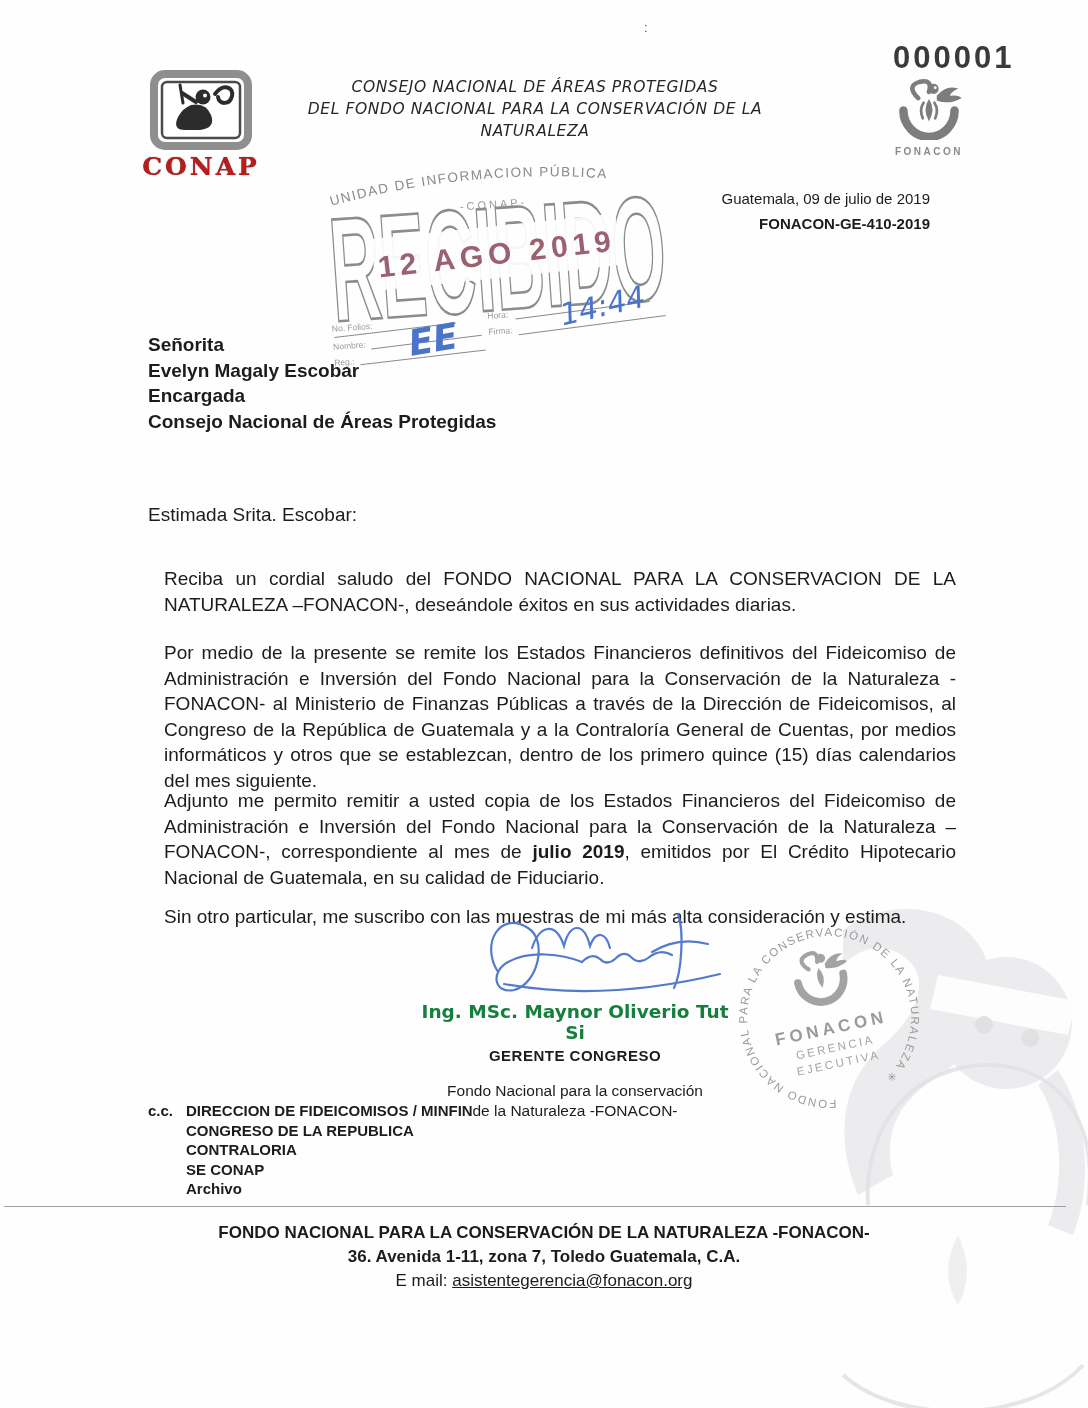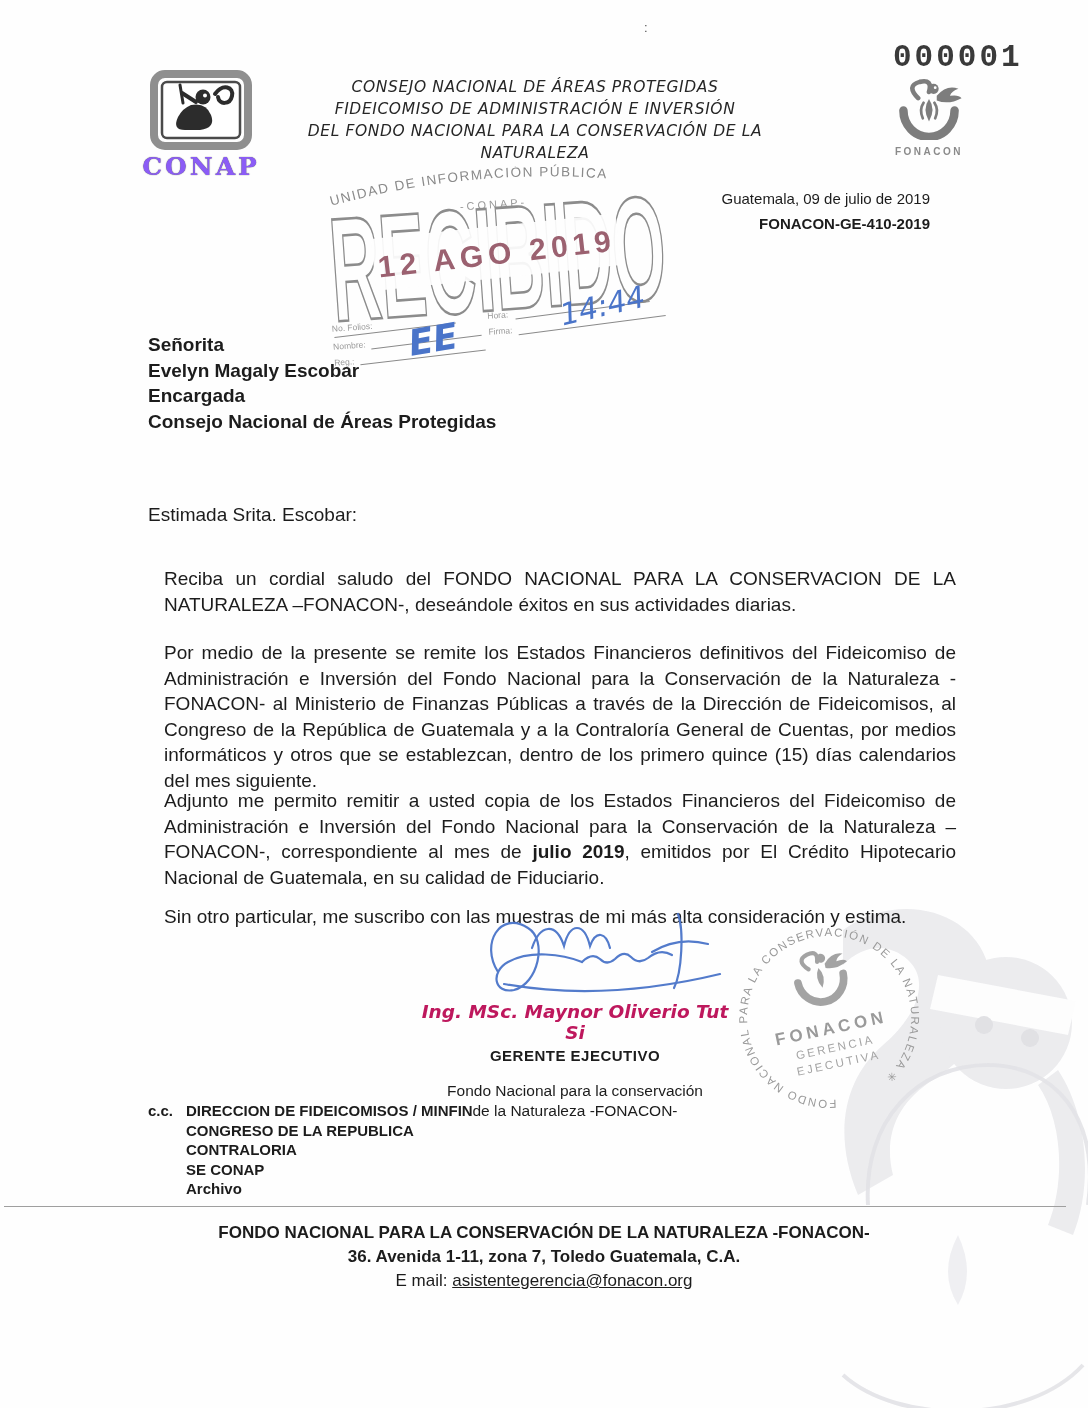--- a/index.html
+++ b/index.html
@@ -5,25 +5,25 @@
   html,body{margin:0;padding:0;background:#d8d8d8;}
   .page{position:relative;width:1088px;height:1408px;background:#fefefe;margin:0 auto;
         font-family:"Liberation Sans",sans-serif;color:#1c1c1c;overflow:hidden;}
   .abs{position:absolute;}
 
   
   .hdr-center{left:252px;top:76px;width:566px;text-align:center;
      font-family:"DejaVu Sans",sans-serif;font-style:italic;font-size:15.5px;
      line-height:22px;letter-spacing:0.6px;color:#262626;}
   .hdr-fonacon{margin-top:7px;letter-spacing:2px;}
-  .doc-number{left:893px;top:40px;font-family:Liberation Mono, monospace;
+  .doc-number{left:893px;top:40px;font-family:Liberation Sans, sans-serif;
      font-weight:bold;font-size:31px;letter-spacing:3px;color:#3a3a3a;}
   .conap-wrap{left:140px;top:70px;width:122px;text-align:center;}
   .conap-label{font-family:"DejaVu Serif",serif;font-weight:bold;font-size:25px;
-     letter-spacing:3px;color:#8b5cf6;text-shadow:0 0 1px #444;margin-top:-2px;}
+     letter-spacing:3px;color:#b91c1c;text-shadow:0 0 1px #444;margin-top:-2px;}
   .fonacon-wrap{left:886px;top:78px;width:86px;text-align:center;}
   .fonacon-label{font-size:10px;font-weight:bold;letter-spacing:2.5px;color:#8a8a8a;margin-top:2px;}
   .top-artifact{left:644px;top:20px;font-size:13px;color:#555;}
 
   
   .dateline{left:600px;top:186px;width:330px;text-align:right;font-size:15px;line-height:25px;}
   .dateline .ref{font-weight:bold;}
 
   
   .stamp{left:322px;top:168px;width:352px;height:200px;transform:rotate(-4deg);}
@@ -33,22 +33,22 @@
 
   
   .salutation{left:148px;top:504px;font-size:19px;}
   .body-par{position:absolute;left:148px;width:792px;margin:16px;font-size:19px;
      line-height:25.5px;text-align:justify;}
   .p1{top:550px;} .p2{top:624px;} .p3{top:772px;} .p4{top:888px;text-align:left;}
 
   
   .sig-svg{left:470px;top:900px;}
   .sig-block{left:418px;top:1001px;width:314px;text-align:center;}
-  .sig-name{font-family:"DejaVu Sans",sans-serif;font-weight:bold;font-style:italic;
-     font-size:18.5px;color:#be185d;}
+  .sig-name{font-family:"DejaVu Sans",sans-serif;font-weight:bold;
+     font-size:18.5px;color:#15803d;}
   .sig-title{font-weight:bold;font-size:15px;letter-spacing:0.5px;margin-top:4px;}
   .sig-org{font-size:15.5px;line-height:20px;margin-top:17px;}
 
   .seal{left:720px;top:916px;transform:rotate(-12deg);}
 
   
   .cc{left:148px;top:1101px;font-size:15px;font-weight:bold;line-height:19.5px;}
   .cc-label{position:absolute;left:0;top:0;}
   .cc-items{margin-left:38px;}
 
@@ -94,21 +94,20 @@
       </g>
       <circle cx="54" cy="27" r="7.5" fill="#2c2c2c"></circle>
       <circle cx="56" cy="25.5" r="2" fill="#ffffff"></circle>
       <path d="M42,35 q15,-3 20,10 q5,13 -11,15 l-15,0 q-13,0 -7,-13 q5,-9 13,-12 Z" fill="#2c2c2c"></path>
     </svg>
     <div class="conap-label">CONAP</div>
   </div>
 
   <div class="abs hdr-center">
     <div>CONSEJO NACIONAL DE ÁREAS PROTEGIDAS</div>
-    <div>FIDEICOMISO DE ADMINISTRACIÓN E INVERSIÓN</div>
     <div>DEL FONDO NACIONAL PARA LA CONSERVACIÓN DE LA NATURALEZA</div>
   </div>
 
   <div class="abs doc-number">000001</div>
 
   <div class="abs fonacon-wrap">
     <svg width="78" height="62" viewBox="0 0 100 80">
       <g stroke="#7d7d7d" fill="none" stroke-linecap="round">
         <path d="M17,42 a 33,34 0 1 0 66,0" stroke-width="11"></path>
         <path d="M36,26 q-16,-16 2,-21 q17,-4 12,13" stroke-width="6"></path>
@@ -183,21 +182,21 @@
       <path d="M62,48 C70,24 86,22 94,46 C100,22 114,22 120,46 C126,30 136,32 140,48"></path>
       <path d="M112,62 q10,-10 18,-3 q7,7 15,0 q9,-9 16,-2 q8,8 17,1 q12,-10 24,-3"></path>
       <path d="M208,14 C214,30 212,72 204,88"></path>
       <path d="M182,52 q26,-16 56,-8"></path>
       <path d="M34,84 q100,18 216,-10"></path>
     </g>
   </svg>
 
   <div class="abs sig-block">
     <div class="sig-name">Ing. MSc. Maynor Oliverio Tut Si</div>
-    <div class="sig-title">GERENTE EJECUTIVO</div>
+    <div class="sig-title">GERENTE CONGRESO</div>
     <div class="sig-org">
       <div>Fondo Nacional para la conservación</div>
       <div>de la Naturaleza  -FONACON-</div>
     </div>
   </div>
 
   <svg class="abs seal" width="218" height="204" viewBox="0 0 218 204">
     <defs>
       <path id="sealRing" d="M 109,184 a 82,82 0 1 1 0.15,0"></path>
     </defs>

